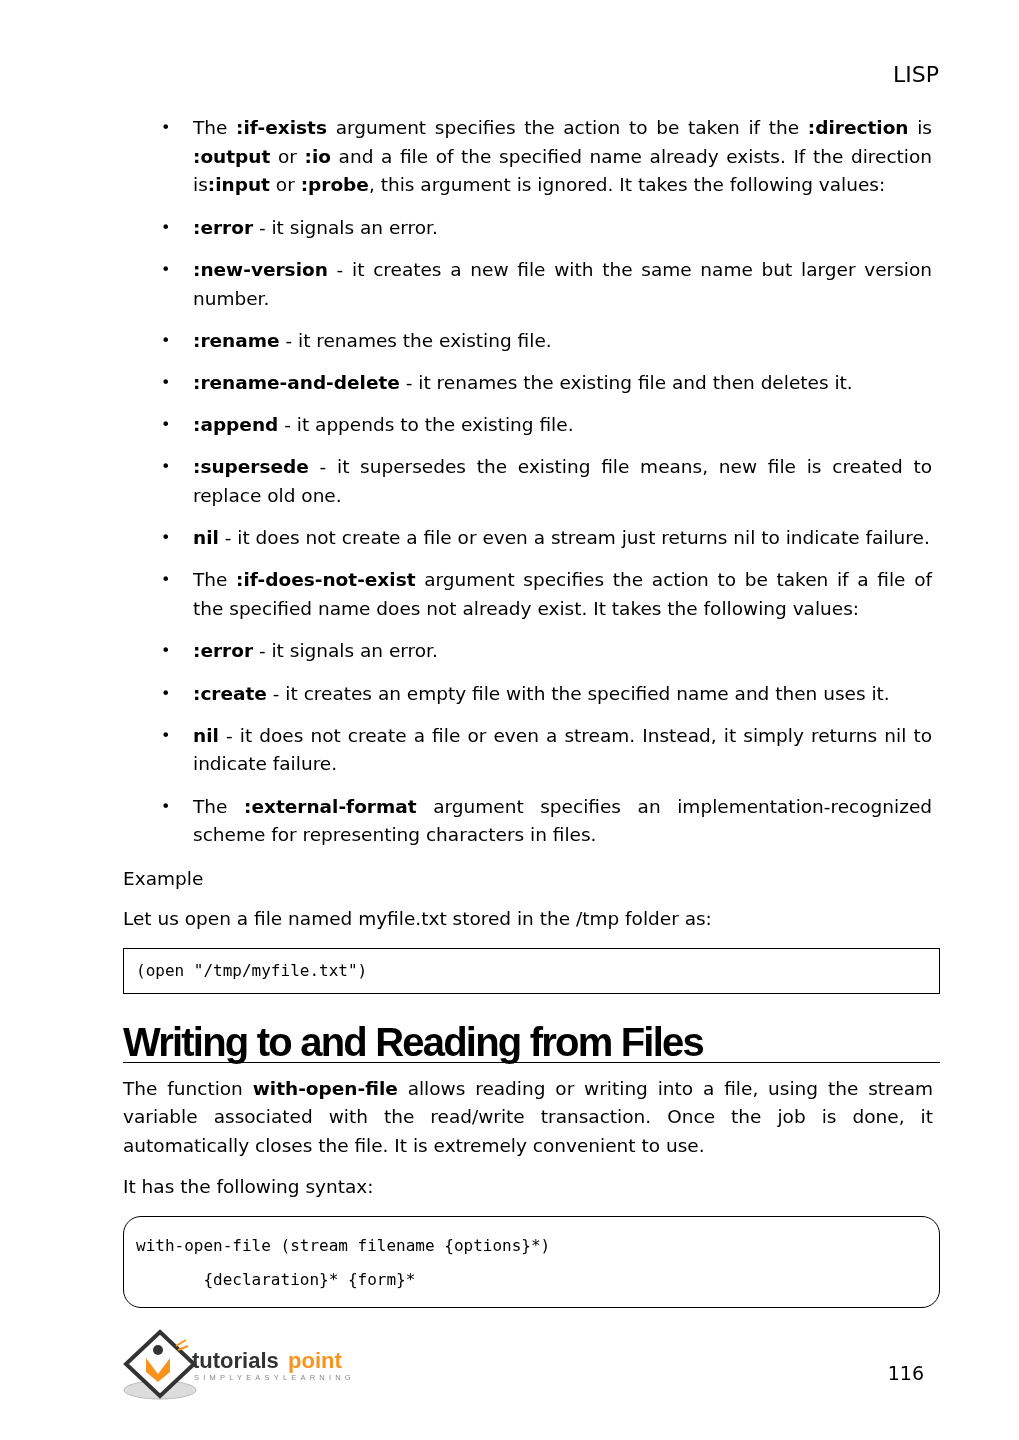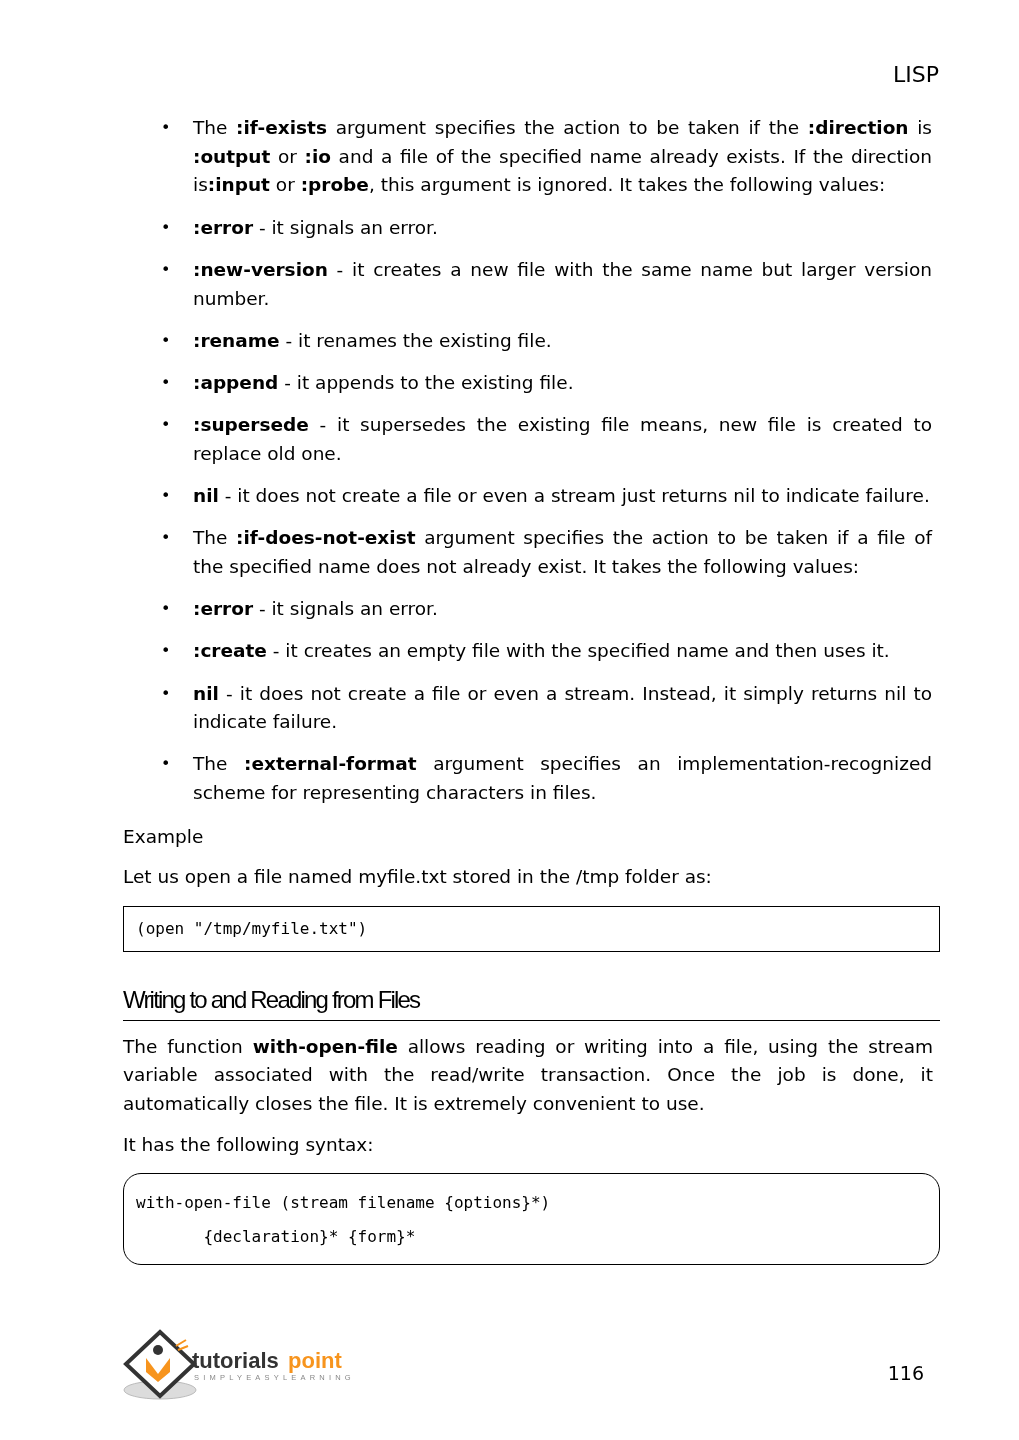--- a/index.html
+++ b/index.html
@@ -8,35 +8,36 @@
     .header-right { position: absolute; top: 62px; right: 80px; font-size: 22px; }
     .content { position: absolute; left: 123px; top: 106px; width: 817px; }
     ul.bullets { list-style: none; margin: 8px; padding: 0; }
     ul.bullets li { position: relative; padding-left: 62px; line-height: 28.7px; margin-bottom: 13.5px; text-align: justify; }
     ul.bullets li::before { content: "•"; position: absolute; left: 30px; top: 0; font-size: 16px; }
     b { font-weight: bold; }
     .example-label { font-weight: normal; margin-top: 15px; line-height: 28px; }
     p { margin: 12px 7px 0 0; line-height: 28.7px; text-align: justify; }
     .codebox { border: 1px solid #000; margin-top: 14px; padding: 10px 12px; font-family: "DejaVu Sans Mono", monospace; font-size: 16px; white-space: pre; line-height: 24px; }
     .codebox.two { padding: 12px 12px 10px 12px; line-height: 34px; border-radius: 18px; }
-    h2 { font-family: "Liberation Sans", sans-serif; font-weight: normal; font-size: 24px; letter-spacing: -1.8px; margin: 30px 0 0 0; padding-bottom: 2px; border-bottom: 1px solid #000; line-height: 36px; }
+    h2 { font-family: "Liberation Sans", sans-serif; font-weight: bold; font-size: 40px; letter-spacing: -1.8px; margin: 30px 0 0 0; padding-bottom: 2px; border-bottom: 1px solid #000; line-height: 36px; }
     .footer-logo { position: absolute; left: 122px; top: 1328px; width: 250px; height: 74px; }
     .page-number { position: absolute; right: 95px; top: 1362px; font-size: 19px; }
   </style>
 </head>
 <body>
 
 <div class="header-right">LISP</div>
 
 <div class="content">
   <ul class="bullets">
     <li><span>The </span><b>:if-exists</b><span> argument specifies the action to be taken if the </span><b>:direction</b><span> is </span><b>:output</b><span> or </span><b>:io</b><span> and a file of the specified name already exists. If the direction is</span><b>:input</b><span> or </span><b>:probe</b><span>, this argument is ignored. It takes the following values:</span></li>
     <li><b>:error</b><span> - it signals an error.</span></li>
     <li><b>:new-version</b><span> - it creates a new file with the same name but larger version number.</span></li>
     <li><b>:rename</b><span> - it renames the existing file.</span></li>
+    <li><b>:rename-and-delete</b><span> - it renames the existing file and then deletes it.</span></li>
     <li><b>:append</b><span> - it appends to the existing file.</span></li>
     <li><b>:supersede</b><span> - it supersedes the existing file means, new file is created to replace old one.</span></li>
     <li><b>nil</b><span> - it does not create a file or even a stream just returns nil to indicate failure.</span></li>
     <li><span>The </span><b>:if-does-not-exist</b><span> argument specifies the action to be taken if a file of the specified name does not already exist. It takes the following values:</span></li>
     <li><b>:error</b><span> - it signals an error.</span></li>
     <li><b>:create</b><span> - it creates an empty file with the specified name and then uses it.</span></li>
     <li><b>nil</b><span> - it does not create a file or even a stream. Instead, it simply returns nil to indicate failure.</span></li>
     <li><span>The </span><b>:external-format</b><span> argument specifies an implementation-recognized scheme for representing characters in files.</span></li>
   </ul>
 

